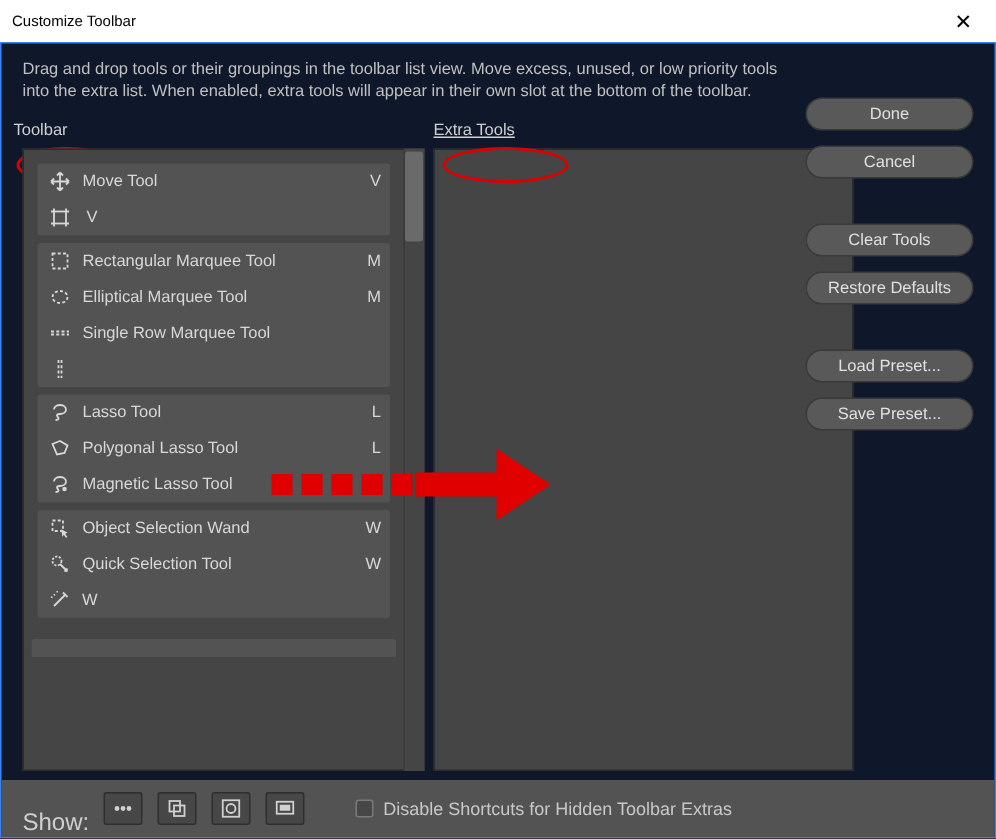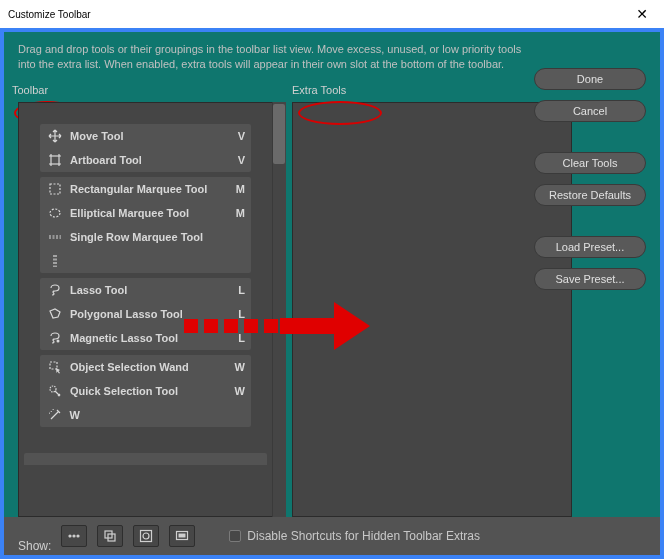--- a/index.html
+++ b/index.html
@@ -2,56 +2,56 @@
 <html><head>
 <meta charset="utf-8">
 <style>
 * { box-sizing: border-box; margin: 0; padding: 0; }
 body { font-family: "Segoe UI", Tahoma, sans-serif; font-size: 12px; background: #323232; color: #c8c8c8; width: 664px; height: 559px; overflow: hidden; position: relative; }
 
 .titlebar { height: 28px; background: #fff; color: #000; display: flex; align-items: center; padding: 0 8px; justify-content: space-between; }
 .titlebar .title { font-size: 10px; }
 .titlebar .close { font-size: 14px; font-family: sans-serif; cursor: pointer; padding: 2px 8px; }
 
-.content { position: absolute; top: 28px; left: 0; right: 0; bottom: 0; background: #0f766e; border: 4px solid #3b82f6; }
+.content { position: absolute; top: 28px; left: 0; right: 0; bottom: 0; background: #0f172a; border: 1px solid #3b82f6; }
 
 .desc { padding: 10px 14px 4px 14px; font-size: 11px; color: #c0c0c0; line-height: 1.35; width: 540px; }
 
 .cols-header { display: flex; padding: 6px 14px 0 4px; }
 .col-label { font-size: 11px; color: #d0d0d0; padding: 2px 4px; }
 .col-label.toolbar { width: 50px; }
-.col-label.extra { margin-left: 230px; }
+.col-label.extra { margin-left: 230px; text-decoration: underline; }
 
 .ellipse { position: absolute; border: 2px solid #d80000; border-radius: 50%; pointer-events: none; }
 .ellipse.e1 { left: 10px; top: 69px; width: 66px; height: 24px; }
 .ellipse.e2 { left: 294px; top: 69px; width: 84px; height: 24px; }
 
 .lists { padding: 4px 14px 0 14px; display: flex; gap: 6px; }
 .list-wrap { width: 268px; height: 415px; position: relative; }
 .list { background: #454545; border: 1px solid #2b2b2b; height: 100%; overflow: hidden; position: relative; }
-.list-inner { padding: 16px; font-weight: bold; }
+.list-inner { padding: 4px; }
 .scrollbar { position: absolute; right: 0; top: 0; width: 14px; height: 100%; background: #454545; border-left: 1px solid #3a3a3a; }
 .thumb { position: absolute; right: 1px; top: 2px; width: 12px; height: 60px; background: #6a6a6a; border-radius: 2px; }
 .extra-list { width: 280px; background: #454545; border: 1px solid #2b2b2b; height: 415px; }
 
 .group { background: #535353; margin: 5px 18px 5px 5px; border-radius: 2px; }
 .row { display: flex; align-items: center; height: 24px; padding: 0 6px; }
 .row .icon { width: 18px; display: inline-flex; justify-content: center; color: #d8d8d8; font-size: 13px; }
 .row .icon svg { width: 14px; height: 14px; }
 .row .label { flex: 1; padding-left: 6px; color: #d8d8d8; font-size: 11px; }
 .row .key { width: 16px; text-align: right; color: #d8d8d8; font-size: 11px; }
 
 .group-partial { background: #535353; margin: 5px 18px 0 5px; border-radius: 2px 2px 0 0; height: 12px; }
 
 .sidebtns { position: absolute; right: 14px; top: 36px; display: flex; flex-direction: column; gap: 10px; width: 112px; }
 .btn { background: #595959; border: 1px solid #3a3a3a; border-radius: 12px; height: 22px; color: #e0e0e0; font-size: 11px; display: flex; align-items: center; justify-content: center; cursor: pointer; }
 .gap { height: 10px; }
 
 .bottombar { position: absolute; left: 0; right: 0; bottom: 0; height: 38px; background: #535353; display: flex; align-items: center; padding: 0 14px; gap: 10px; }
-.bottombar .lbl { font-size: 12px; color: #cfcfcf; margin-top: 20px; }
+.bottombar .lbl { font-size: 16px; color: #cfcfcf; margin-top: 20px; }
 .iconbtn { width: 26px; height: 22px; background: #474747; border: 1px solid #2e2e2e; border-radius: 2px; display: inline-flex; align-items: center; justify-content: center; color: #d0d0d0; cursor: pointer; }
 .iconbtn svg { width: 14px; height: 14px; }
 .chk { display: flex; align-items: center; gap: 6px; margin-left: 24px; text-align: center; }
 .chkbox { width: 12px; height: 12px; border: 1px solid #7a7a7a; background: #474747; border-radius: 2px; }
 
 .arrow-annot { position: absolute; left: 180px; top: 274px; width: 190px; height: 40px; pointer-events: none; }
 .dash { display: inline-block; width: 14px; height: 14px; background: #e00000; margin-right: 6px; vertical-align: middle; }
 .dashes { position: absolute; left: 0; top: 12px; }
 .arrowhead { position: absolute; left: 96px; top: -4px; }
 .arrowhead .shaft { position: absolute; left: 0; top: 16px; width: 56px; height: 16px; background: #e00000; }
@@ -93,21 +93,20 @@
                 <span class="label">Move Tool</span>
                 <span class="key">V</span>
               </div>
               <div class="row">
                 <span class="icon">
                   <svg viewBox="0 0 14 14">
                     <rect x="3" y="3" width="8" height="8"></rect>
                     <path d="M3 1v2M11 1v2M3 13v-2M11 13v-2M1 3h2M1 11h2M13 3h-2M13 11h-2"></path>
                   </svg>
                 </span>
-                <span class="label">Artboard Tool</span>
                 <span class="key">V</span>
               </div>
             </div>
             <div class="group">
               <div class="row">
                 <span class="icon">
                   <svg viewBox="0 0 14 14">
                     <rect x="2" y="2" width="10" height="10" stroke-dasharray="2 1.5"></rect>
                   </svg>
                 </span>

